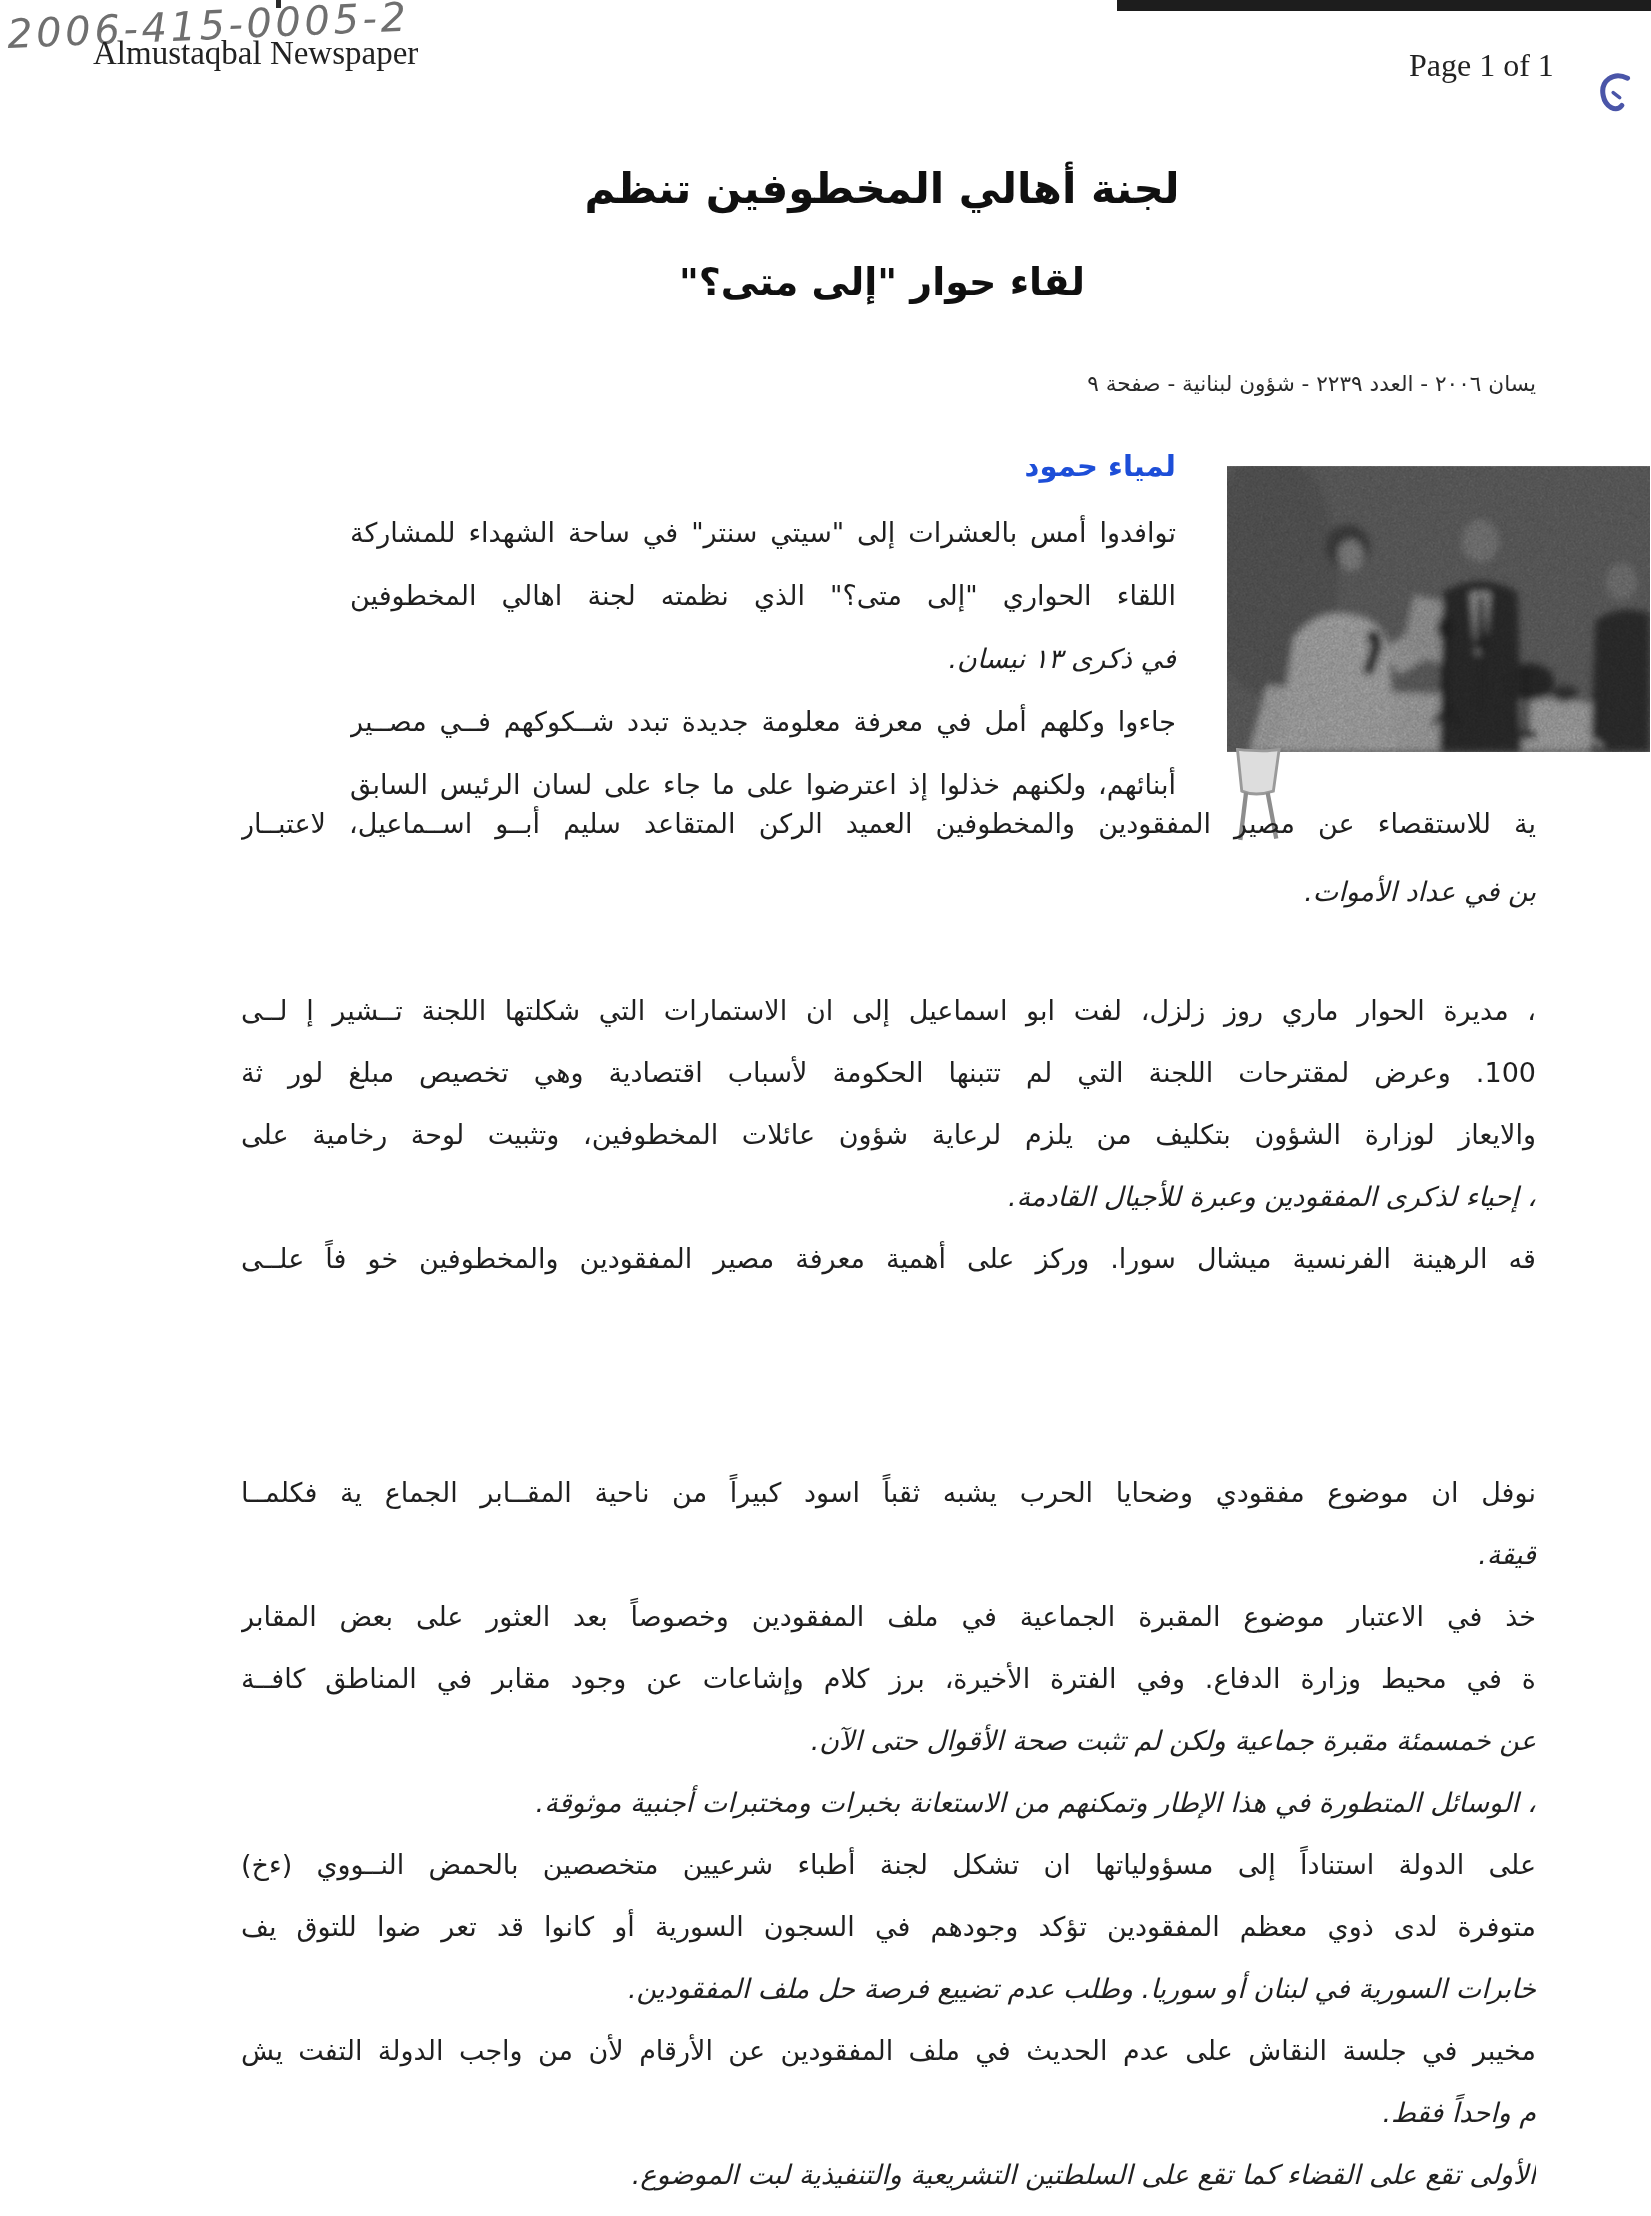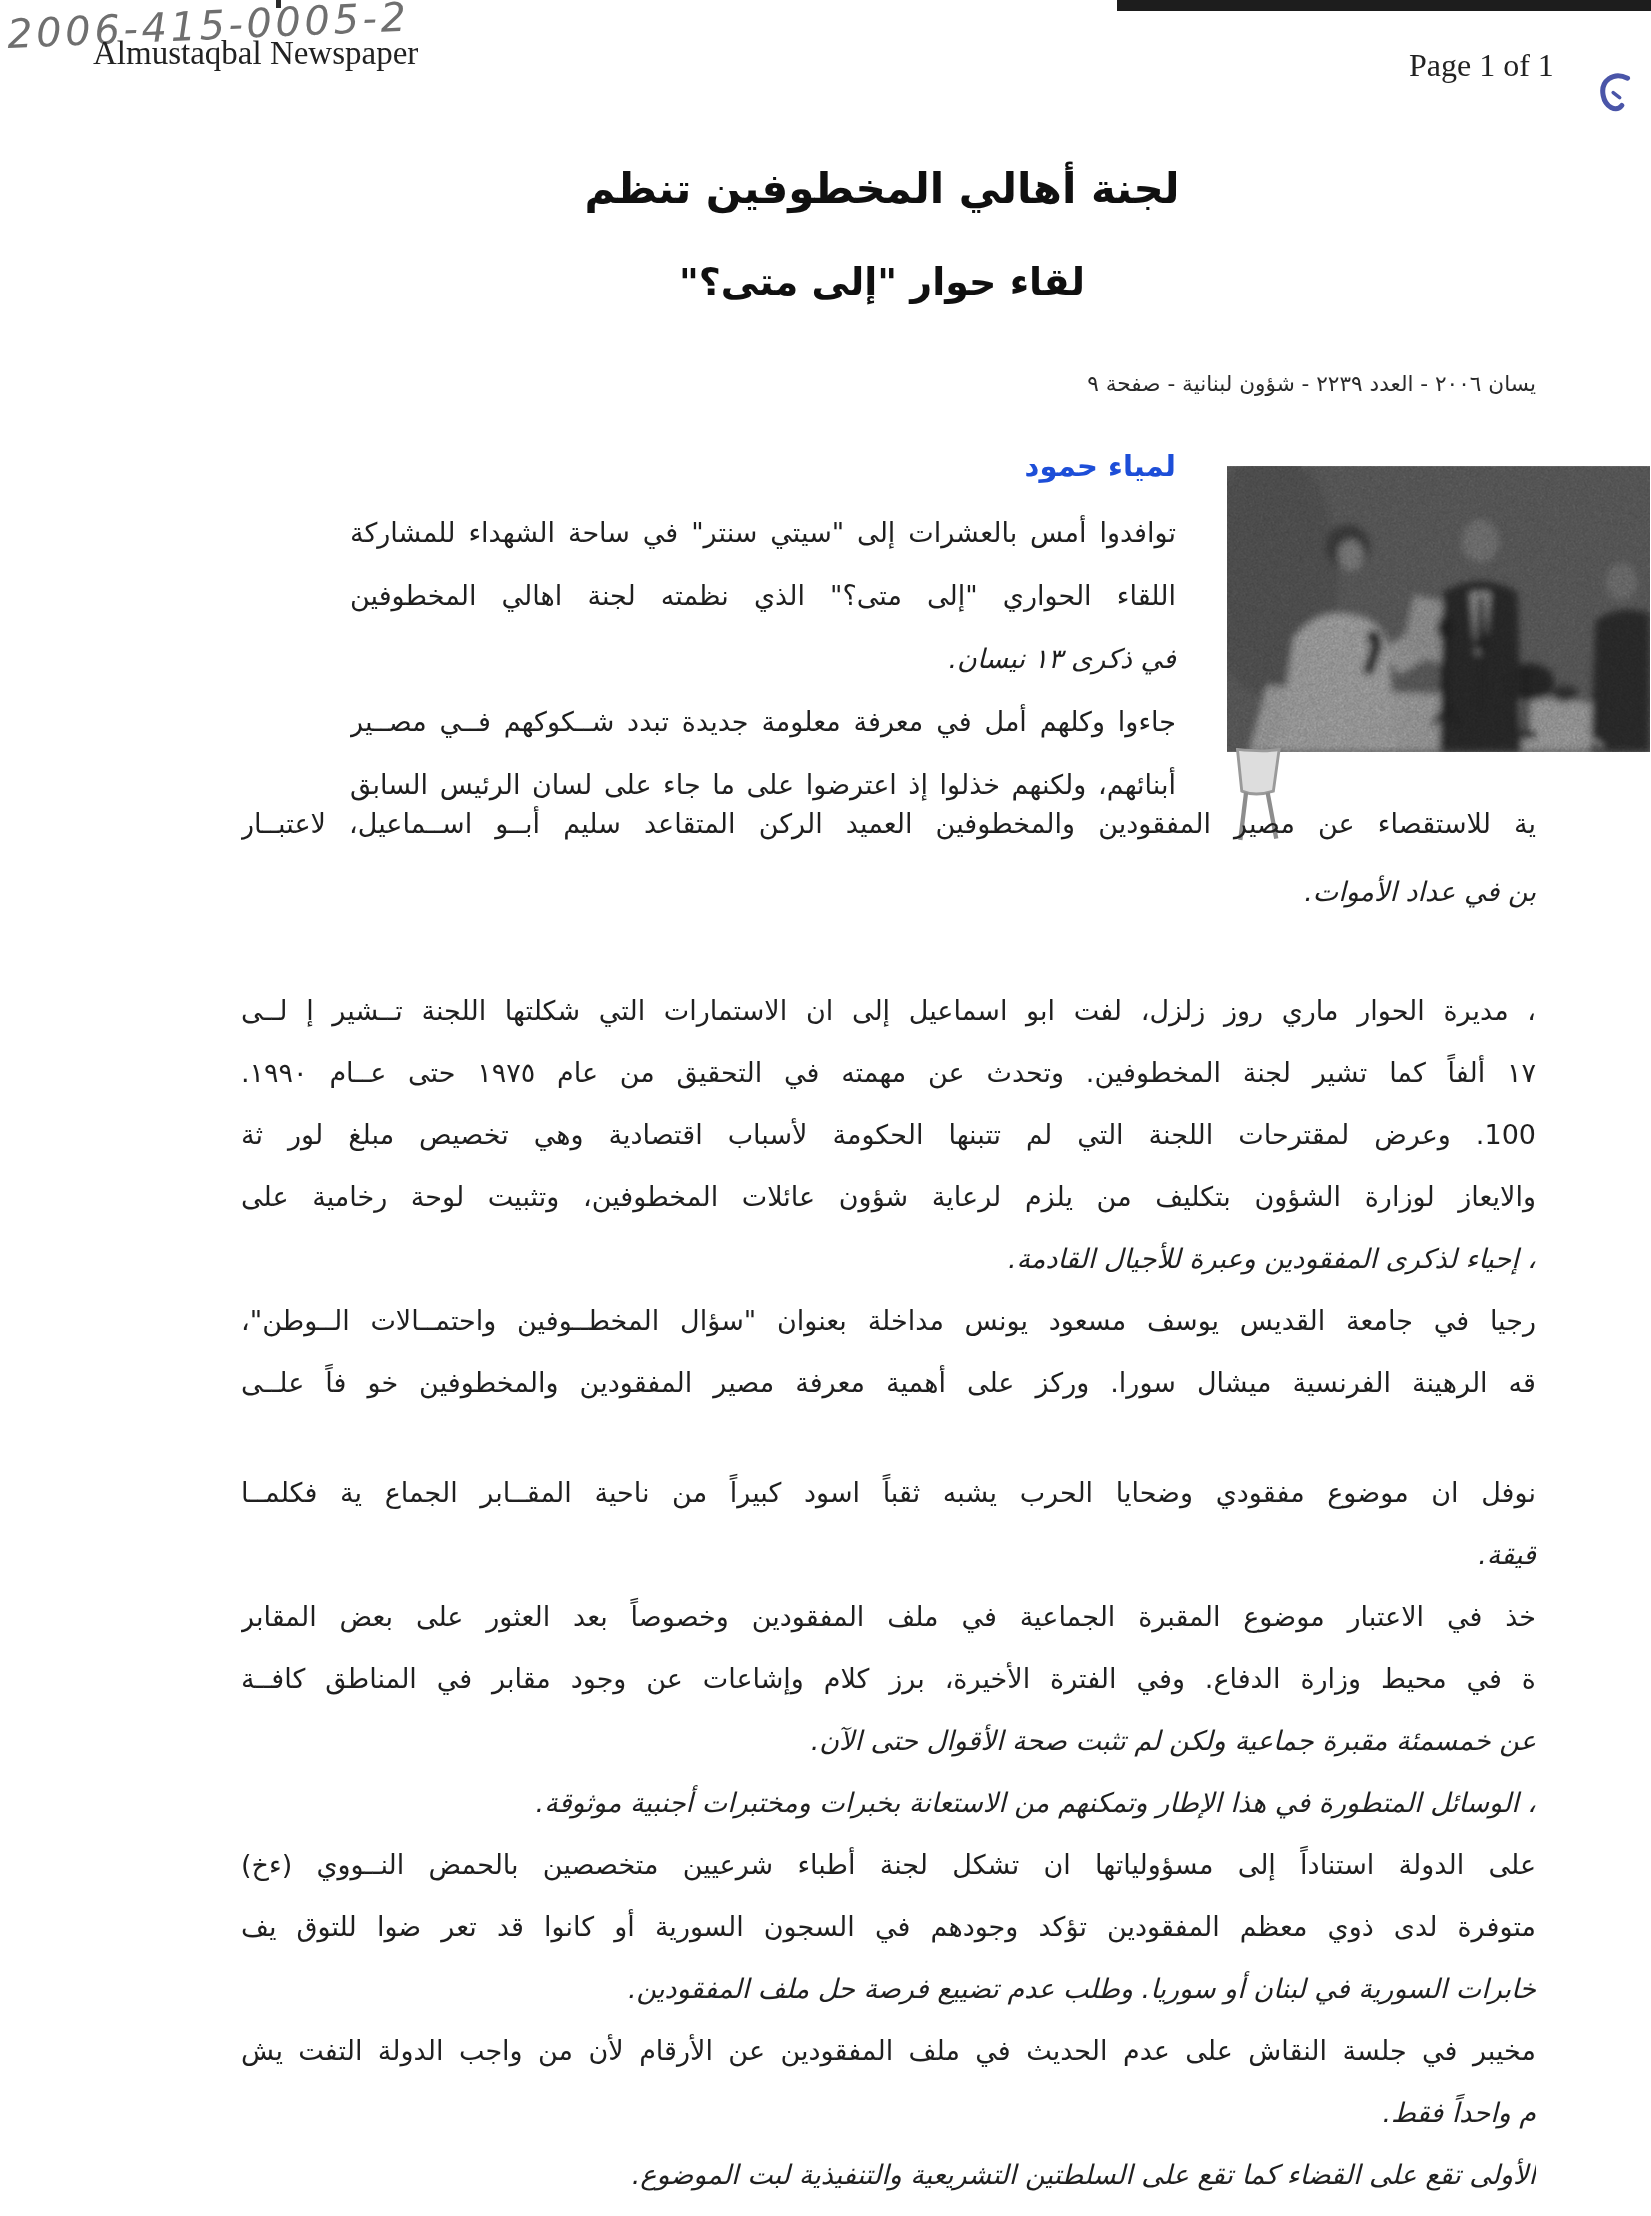--- a/index.html
+++ b/index.html
@@ -140,25 +140,23 @@
 
   <div class="block block-b">
 
   <div class="bline just">ية للاستقصاء عن مصير المفقودين والمخطوفين العميد الركن المتقاعد سليم أبــو اســماعيل، لاعتبــار</div>
       <div class="bline endline">بن في عداد الأموات.</div>
     </div>
 
   <div class="block block-c">
 
   <div class="bline just">، مديرة الحوار ماري روز زلزل، لفت ابو اسماعيل إلى ان الاستمارات التي شكلتها اللجنة تــشير إ لــى</div>
-      <div class="bline just">١٧ ألفاً كما تشير لجنة المخطوفين. وتحدث عن مهمته في التحقيق من عام ١٩٧٥ حتى عــام ١٩٩٠.</div>
       <div class="bline just">100. وعرض لمقترحات اللجنة التي لم تتبنها الحكومة لأسباب اقتصادية وهي تخصيص مبلغ لور ثة</div>
       <div class="bline just">والايعاز لوزارة الشؤون بتكليف من يلزم لرعاية شؤون عائلات المخطوفين، وتثبيت لوحة رخامية على</div>
       <div class="bline endline">، إحياء لذكرى المفقودين وعبرة للأجيال القادمة.</div>
-      <div class="bline just">رجيا في جامعة القديس يوسف مسعود يونس مداخلة بعنوان "سؤال المخطــوفين واحتمــالات الــوطن"،</div>
       <div class="bline just">قه الرهينة الفرنسية ميشال سورا. وركز على أهمية معرفة مصير المفقودين والمخطوفين خو فاً علــى</div>
     </div>
 
   <div class="block block-d">
 
   <div class="bline just">نوفل ان موضوع مفقودي وضحايا الحرب يشبه ثقباً اسود كبيراً من ناحية المقــابر الجماع ية فكلمــا</div>
       <div class="bline endline">قيقة.</div>
       <div class="bline just">خذ في الاعتبار موضوع المقبرة الجماعية في ملف المفقودين وخصوصاً بعد العثور على بعض المقابر</div>
       <div class="bline just">ة في محيط وزارة الدفاع. وفي الفترة الأخيرة، برز كلام وإشاعات عن وجود مقابر في المناطق كافــة</div>
       <div class="bline endline">عن خمسمئة مقبرة جماعية ولكن لم تثبت صحة الأقوال حتى الآن.</div>

